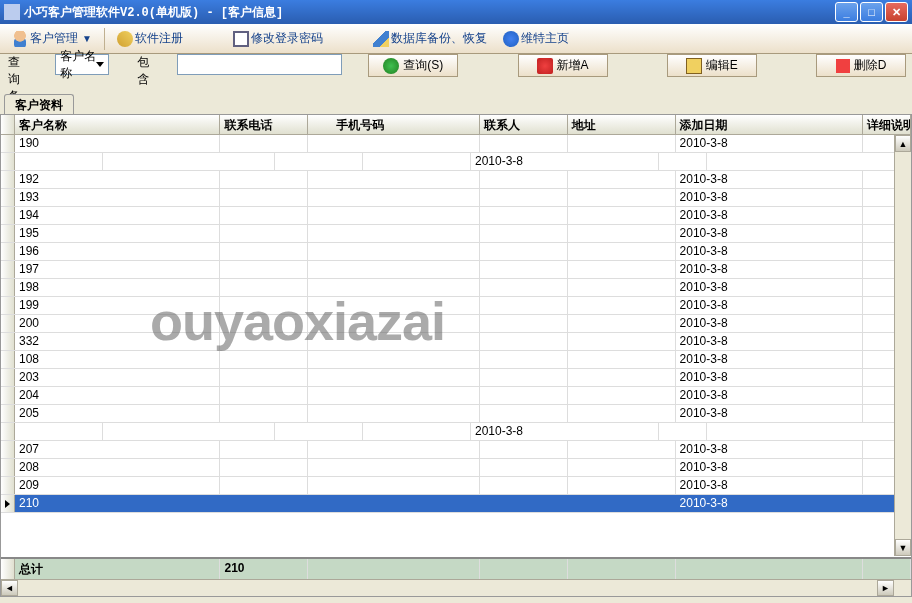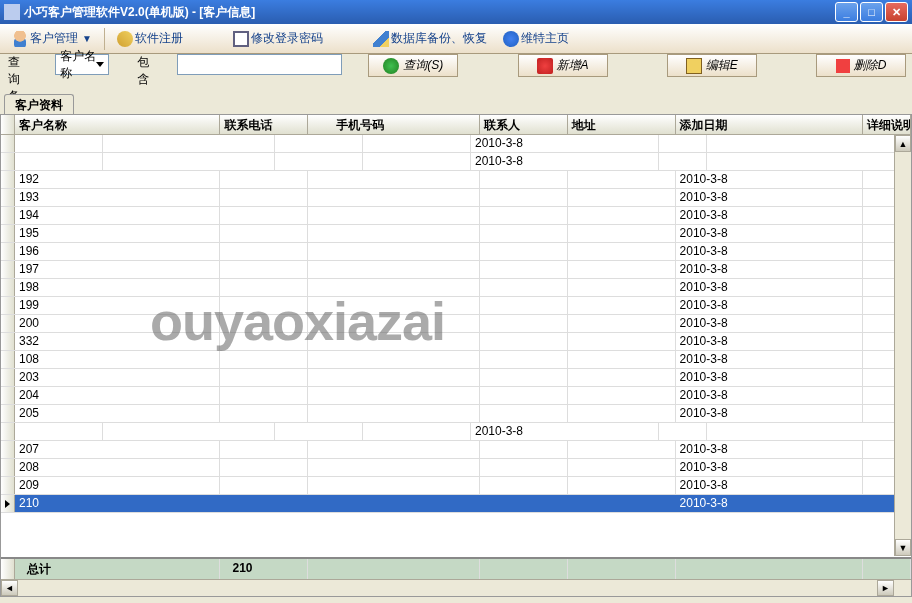--- a/index.html
+++ b/index.html
@@ -1,20 +1,20 @@
 <!DOCTYPE html>
 <html><head>
   <meta charset="utf-8">
   <style>
     * { margin: 0; padding: 0; box-sizing: border-box; font-family: "Microsoft YaHei", SimSun, sans-serif; font-size: 12px; }
     body { width: 912px; height: 603px; overflow: hidden; background: #ece9d8; position: relative; }
     
     .titlebar { height: 24px; background: linear-gradient(to bottom, #3b7de0, #2a5db0); color: #fff; display: flex; align-items: center; padding: 0 4px; }
     .titlebar-icon { width: 16px; height: 16px; margin-right: 4px; background: #bce; display: inline-block; }
-    .titlebar-text { flex: 1; font-weight: bold; }
+    .titlebar-text { flex: 1; font-weight: bold; font-family: Liberation Mono, monospace; }
     .win-controls { display: flex; gap: 2px; }
     .win-btn { width: 23px; height: 20px; border: 1px solid #fff; border-radius: 3px; display: flex; align-items: center; justify-content: center; font-size: 11px; font-weight: bold; cursor: pointer; }
     .win-min, .win-max { background: linear-gradient(to bottom, #6ba2ec, #3b7de0); color: #fff; }
     .win-close { background: linear-gradient(to bottom, #e76b5f, #c8422e); color: #fff; }
     
     .toolbar { height: 30px; background: linear-gradient(to bottom, #fff, #ece0ca); border-bottom: 1px solid #a89a7d; display: flex; align-items: center; padding: 0 6px; gap: 4px; }
     .tb-item { display: flex; align-items: center; gap: 2px; padding: 2px 6px; cursor: pointer; color: #15428b; text-align: right; }
     .tb-dropdown { font-size: 10px; margin-left: 2px; }
     .tb-sep { width: 1px; height: 22px; background: #c0b090; margin: 0 2px; }
     .tb-icon { width: 16px; height: 16px; display: inline-block; }
@@ -26,40 +26,40 @@
     .ico-go { background: radial-gradient(circle, #40c050, #208020); border-radius: 50%; }
     .ico-plus { background: radial-gradient(circle, #f04040, #c02020); border-radius: 2px; }
     .ico-edit2 { background: #f0d060; border: 1px solid #806020; }
     .ico-del { width: 14px; height: 14px; background: #f04040; display: inline-block; }
     
     .searchbar { height: 38px; display: flex; align-items: flex-start; padding: 0 6px; gap: 26px; }
     .search-label { padding: 0 2px; }
     .combo { height: 21px; width: 120px; border: 1px solid #7f9db9; background: #fff; display: flex; align-items: center; padding: 0 4px; }
     .combo-arrow { margin-left: auto; border-left: 4px solid transparent; border-right: 4px solid transparent; border-top: 5px solid #000; }
     .text-input { height: 21px; width: 200px; border: 1px solid #7f9db9; background: #fff; padding: 0 4px; }
-    .action-btn { height: 23px; min-width: 90px; border: 1px solid #a89a7d; background: linear-gradient(to bottom, #fff, #ece0ca); display: flex; align-items: center; justify-content: center; gap: 4px; padding: 0 10px; cursor: pointer; font-style: italic; }
+    .action-btn { height: 23px; min-width: 90px; border: 1px solid #a89a7d; background: linear-gradient(to bottom, #fff, #ece0ca); display: flex; align-items: center; justify-content: center; gap: 4px; padding: 0 10px; cursor: pointer; }
     
     .tabstrip { height: 22px; display: flex; align-items: flex-end; padding-left: 4px; }
     .tab { height: 20px; border: 1px solid #999; border-bottom: none; background: #ece9d8; padding: 2px 10px 0; border-radius: 3px 3px 0 0; font-weight: bold; }
     
     .grid-wrap { height: 483px; border: 1px solid #999; background: #fff; display: flex; flex-direction: column; position: relative; }
     .grid-header { height: 20px; display: flex; background: linear-gradient(to bottom, #fff, #e0e0d0); border-bottom: 1px solid #aca899; }
     .gh-cell { border-right: 1px solid #aca899; padding: 2px 4px; overflow: hidden; white-space: nowrap; font-weight: bold; }
     .rowhead { width: 14px; border-right: 1px solid #aca899; background: linear-gradient(to right, #fff, #e0e0d0); }
     
     .grid-body { flex: 1; overflow: hidden; }
     .grow { height: 18px; display: flex; border-bottom: 1px solid #ddd; }
     .grow-head { width: 14px; border-right: 1px solid #aca899; background: linear-gradient(to right, #fff, #e0e0d0); display: flex; align-items: center; justify-content: center; }
     .gcell { border-right: 1px solid #ddd; padding: 1px 4px; overflow: hidden; white-space: nowrap; }
     .grow.selected { background: #316ac5; color: #fff; }
     .grow.selected .gcell { border-right-color: #316ac5; }
     .arrow-ind { border-top: 4px solid transparent; border-bottom: 4px solid transparent; border-left: 5px solid #000; }
     
     .grid-footer { height: 22px; display: flex; background: #c5d9c5; border-top: 2px solid #888; font-weight: bold; }
-    .gf-cell { padding: 2px 12px; border-right: 1px solid #ddd; }
+    .gf-cell { padding: 2px 4px; border-right: 1px solid #ddd; }
     
     .hscroll { height: 17px; background: #ece9d8; border-top: 1px solid #aca899; display: flex; }
     .sc-btn { width: 17px; height: 16px; background: linear-gradient(to bottom, #fff, #cdcabb); border: 1px solid #aca899; display: flex; align-items: center; justify-content: center; font-size: 9px; cursor: pointer; }
     .sc-track { flex: 1; }
     
     .vscroll { position: absolute; right: 0; top: 20px; bottom: 40px; width: 17px; background: #ece9d8; border-left: 1px solid #aca899; display: flex; flex-direction: column; }
     .vsc-btn { height: 17px; background: linear-gradient(to bottom, #fff, #cdcabb); border: 1px solid #aca899; display: flex; align-items: center; justify-content: center; font-size: 9px; cursor: pointer; }
     .vsc-track { flex: 1; }
     
     .watermark { position: absolute; top: 290px; left: 150px; font-size: 54px; font-weight: bold; color: rgba(100,100,100,0.55); pointer-events: none; letter-spacing: -1px; z-index: 100; }
@@ -149,20 +149,21 @@
     <div class="gh-cell c1">联系电话</div>
     <div class="gh-cell c2">手机号码</div>
     <div class="gh-cell c3">联系人</div>
     <div class="gh-cell c4">地址</div>
     <div class="gh-cell c5">添加日期</div>
     <div class="gh-cell c6">详细说明</div>
   </div>
   <div class="grid-body" id="grid-body">
       <div class="grow">
         <div class="grow-head"></div>
+        <div class="gcell c0">190</div>
         <div class="gcell c1"></div>
         <div class="gcell c2"></div>
         <div class="gcell c3"></div>
         <div class="gcell c4"></div>
         <div class="gcell c5">2010-3-8</div>
         <div class="gcell c6"></div>
       </div>
       <div class="grow">
         <div class="grow-head"></div>
         <div class="gcell c1"></div>

